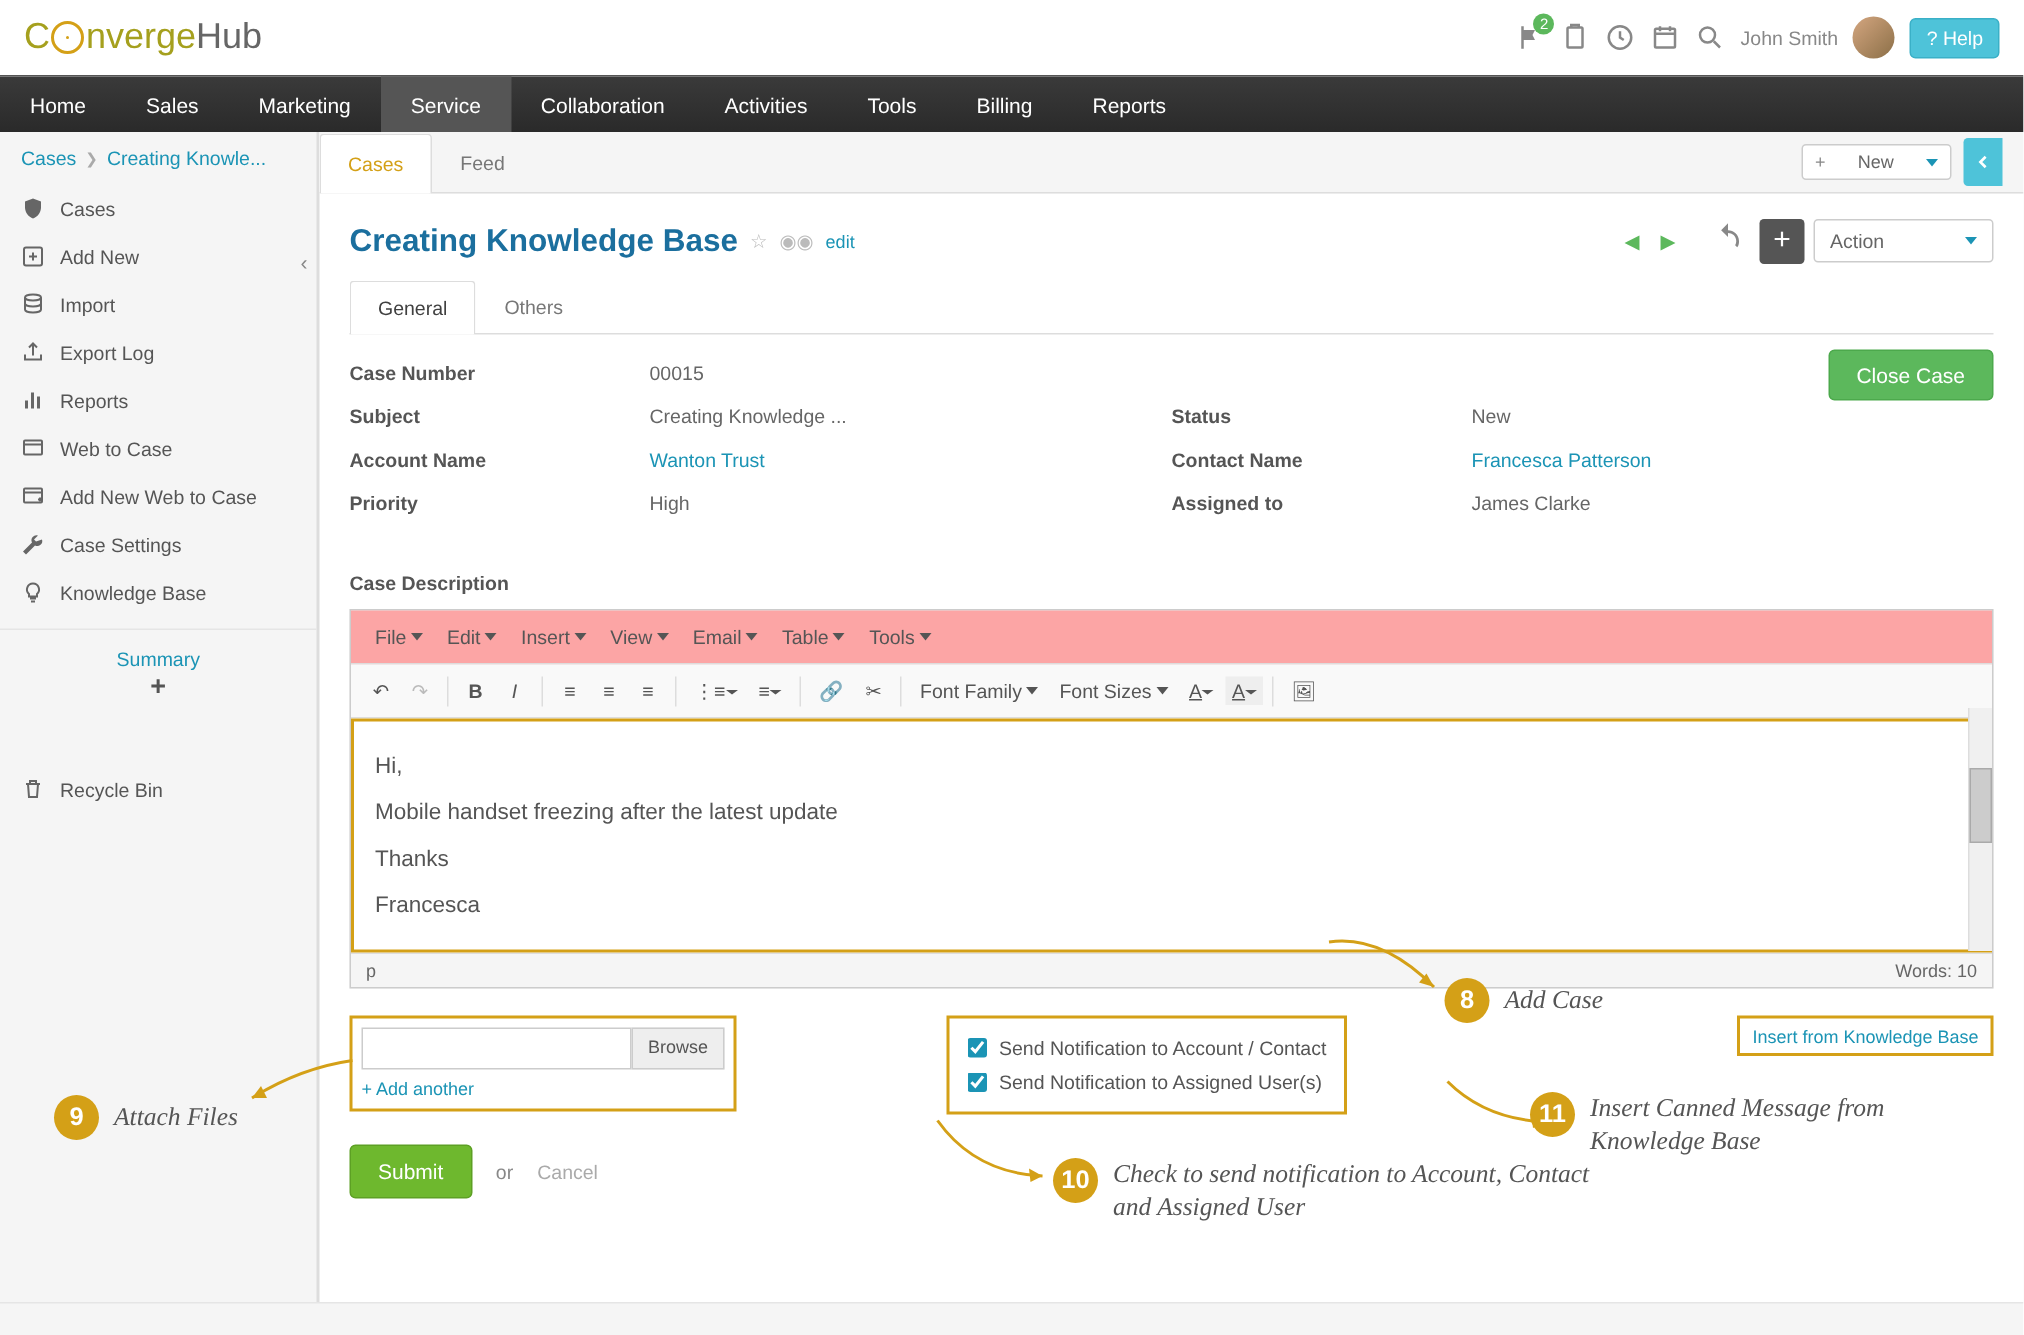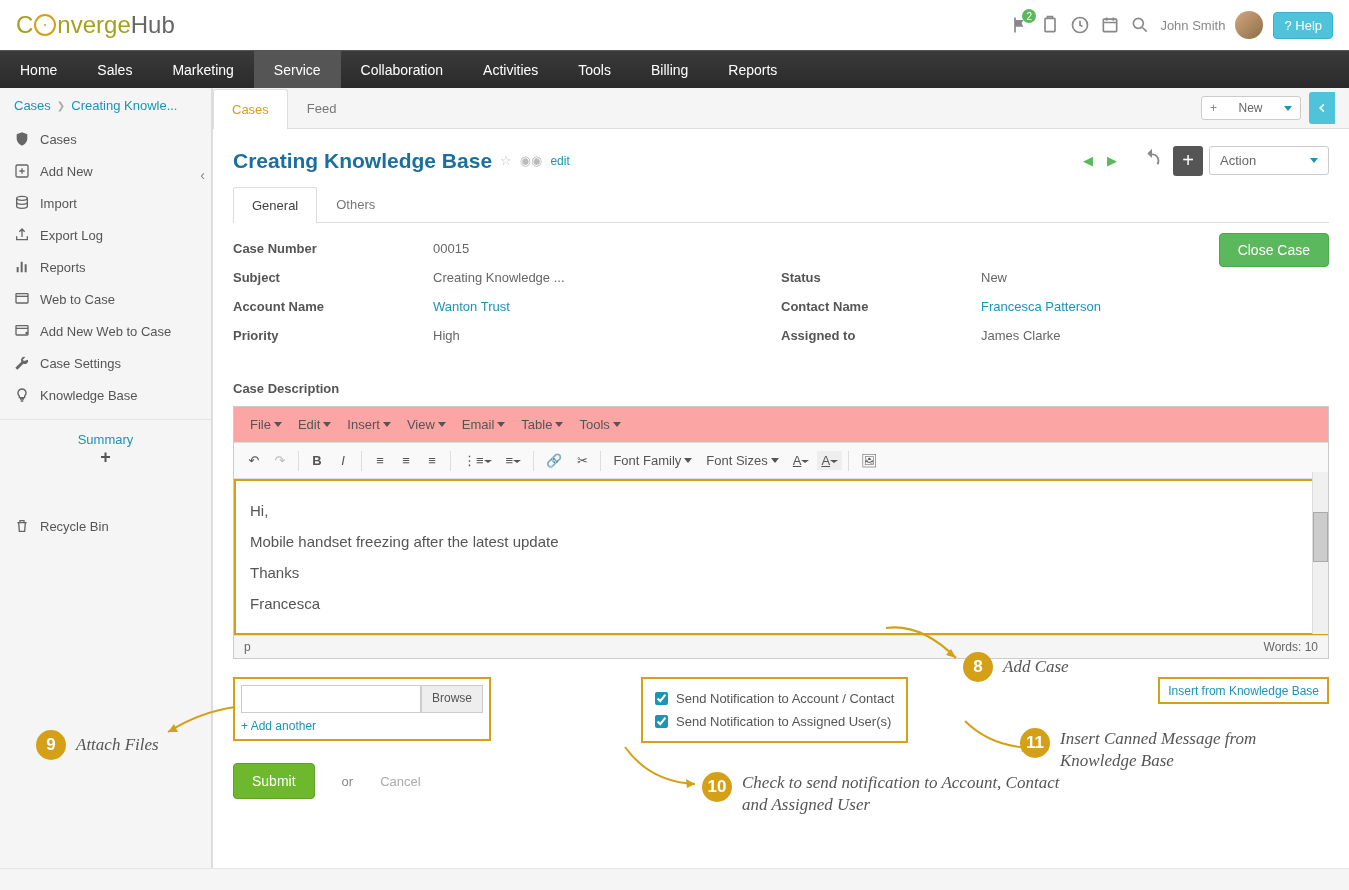--- a/index.html
+++ b/index.html
@@ -74,35 +74,35 @@
 .menu-item { padding:4px 6px; color:#555; cursor:pointer; font-size:13px; display:flex; align-items:center; gap:3px;}
 .editor-toolbar { display:flex; gap:2px; padding:6px 8px; border-bottom:1px solid #ddd; background:#f9f9f9; flex-wrap:wrap; align-items:center;}
 .tb-btn { padding:4px 6px; cursor:pointer; color:#555; min-width:24px; text-align:center;}
 .tb-sep { width:1px; height:20px; background:#ddd; margin:0 4px;}
 .editor-body { background:#fff; padding:12px 14px; min-height:140px; border:2px solid #d4a017; margin:0; position:relative; font-size:15px; line-height:1.8;}
 .editor-body p { margin:4px 0;}
 .scroll-track { position:absolute; right:0; top:65px; bottom:24px; width:16px; background:#f0f0f0; border-left:1px solid #ddd;}
 .scroll-thumb { width:100%; height:50px; background:#ccc; border:1px solid #aaa;}
 .editor-status { display:flex; justify-content:space-between; padding:4px 10px; background:#f5f5f5; border-top:1px solid #ddd; font-size:12px; color:#666;}
 
-.attach-row { display:flex; align-items:flex-start; padding:18px 20px 6px; gap:30px; }
+.attach-row { display:flex; align-items:flex-start; padding:18px 20px 6px; gap:20px; }
 .attach-box { border:2px solid #d4a017; padding:6px; }
 .file-row { display:flex; }
 .file-input { border:1px solid #ccc; width:180px; height:28px; background:#fff;}
 .browse-btn { border:1px solid #ccc; background:#eee; padding:5px 10px; cursor:pointer; font-size:12px;}
 .add-another { color:#1b94b5; font-size:12px; cursor:pointer; display:block; margin-top:6px;}
 
 .notify-box { border:2px solid #d4a017; padding:8px 12px; margin-left:120px;}
 .notify-row { display:flex; align-items:center; gap:8px; padding:4px 0; color:#555;}
 .notify-row input { accent-color:#1b94b5;}
 
 .kb-box { border:2px solid #d4a017; padding:4px 8px; margin-left:auto;}
 .kb-link { color:#1b94b5; font-size:12px; cursor:pointer;}
 
-.submit-row { padding:14px 20px 40px; display:flex; align-items:center; gap:27px;}
+.submit-row { padding:14px 20px 40px; display:flex; align-items:center; gap:16px;}
 .submit-btn { background:#6eb82e; color:#fff; border:1px solid #5da024; padding:9px 18px; border-radius:4px; cursor:pointer; font-size:14px;}
 .or-text { color:#888;}
 .cancel-link { color:#aaa; cursor:pointer;}
 
 
 .annot { position:absolute; display:flex; align-items:center; gap:10px; font-family:'Comic Sans MS',cursive; font-style:italic; color:#555; font-size:17px; z-index:50;}
 .annot-num { width:30px; height:30px; background:#d4a017; color:#fff; border-radius:50%; display:flex; align-items:center; justify-content:center; font-weight:bold; font-style:normal; font-family:Arial;}
 .arrow-svg { position:absolute; z-index:49;}
 
 .footer { padding:20px; color:#888; font-size:12px; background:#f5f5f5; border-top:1px solid #e5e5e5;}

